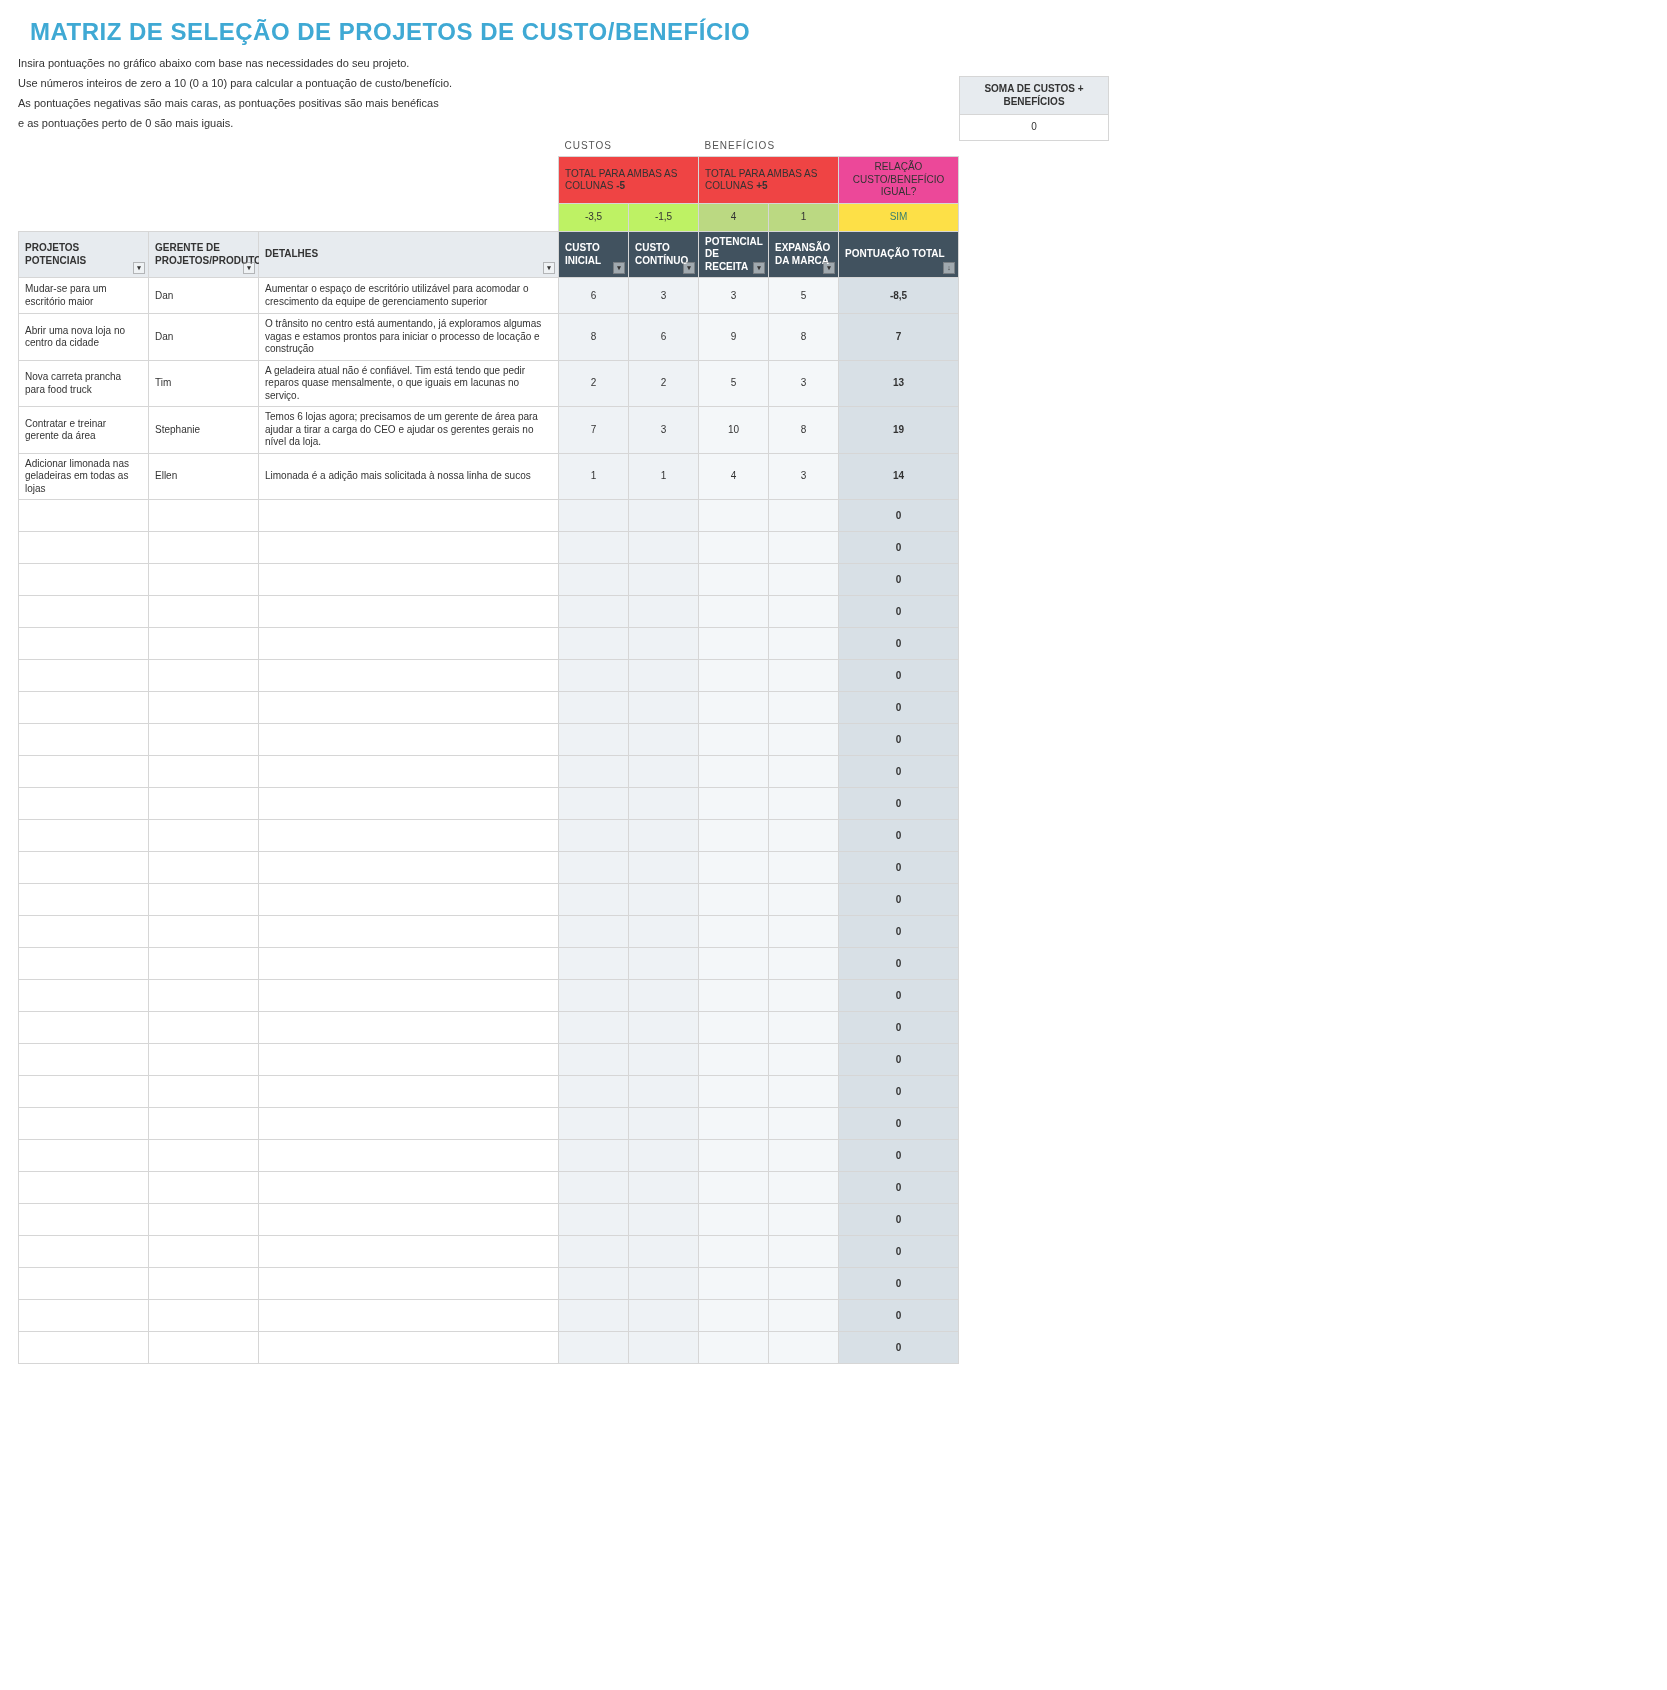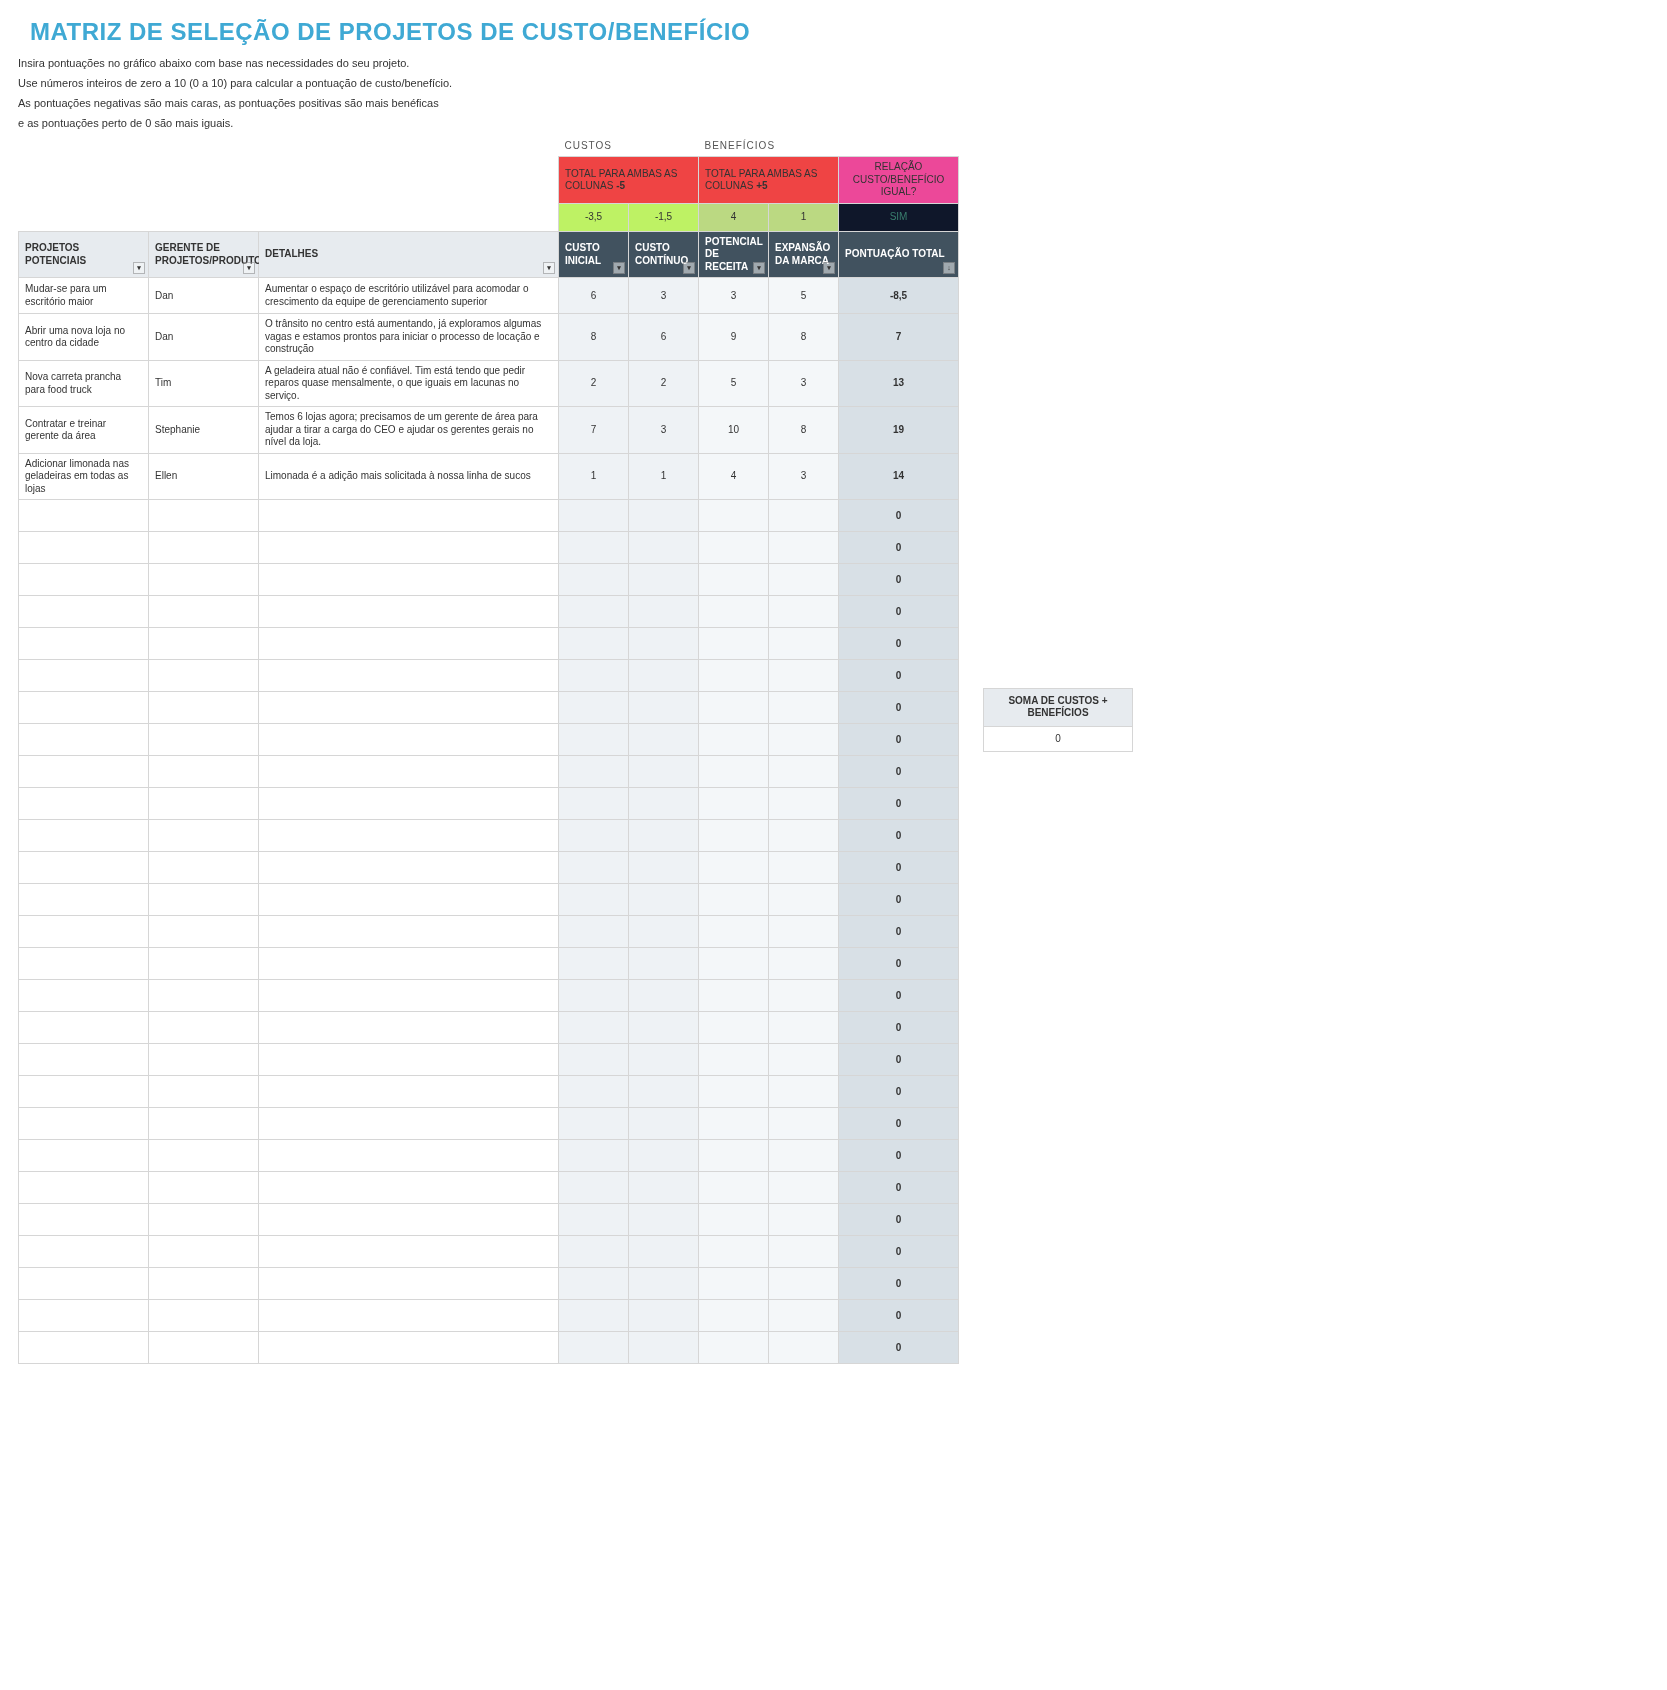--- a/index.html
+++ b/index.html
@@ -20,22 +20,21 @@
   }
   .intro {
     font-size: 11px;
     line-height: 1.45;
     color: #333;
     margin-bottom: 4px;
     max-width: 560px;
   }
   .top-wrap {
     display: flex;
-    align-items: center;
-    gap: 24px;
+    align-items: flex-start;
   }
   .main-col { flex: 0 0 auto; }
   .side-col { flex: 0 0 auto; padding-top: 20px; }
 
   table.matrix {
     border-collapse: collapse;
     table-layout: fixed;
     width: 940px;
   }
   table.matrix td, table.matrix th {
@@ -64,21 +63,21 @@
   }
   .totals-cell b { font-weight: 700; }
   .equal-cell {
     background: #ec4899;
     font-size: 9px;
     text-align: center;
     color: #333;
   }
   .weight-cost { background: #bef264; text-align: center; color: #333; height:22px; }
   .weight-ben  { background: #bbd982; text-align: center; color: #333; height:22px; }
-  .weight-sim  { background: #0f172a; text-align: center; color: #3a7f6e; height:28px; font-size:10px;margin-top:10px; }
+  .weight-sim  { background: #fde047; text-align: center; color: #3a7f6e; height:28px; font-size:10px;margin-top:10px; }
 
   th.colhead {
     background: #41525f;
     color: #fff;
     font-size: 9px;
     font-weight: 700;
     text-align: left;
     text-transform: uppercase;
     position: relative;
     height: 34px;

